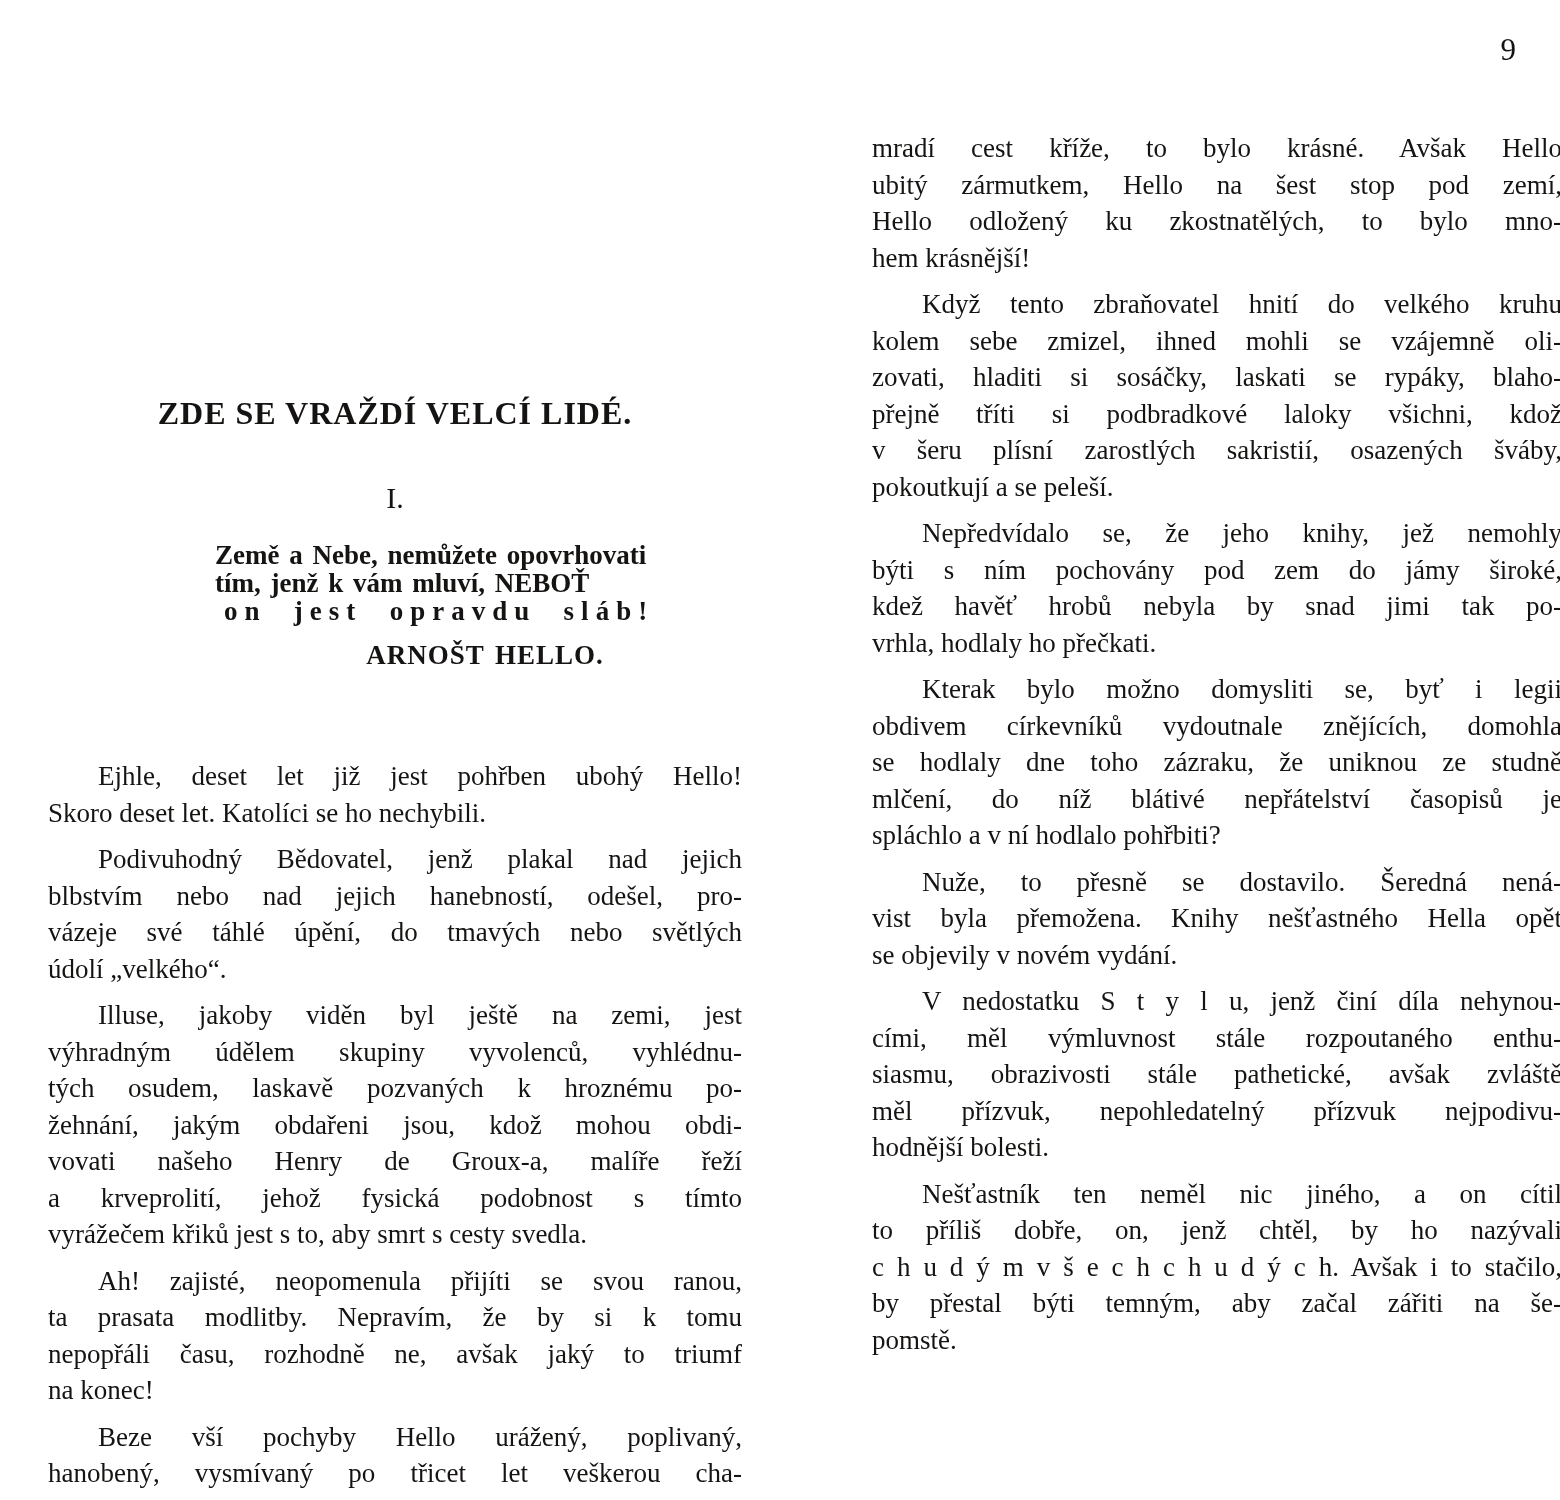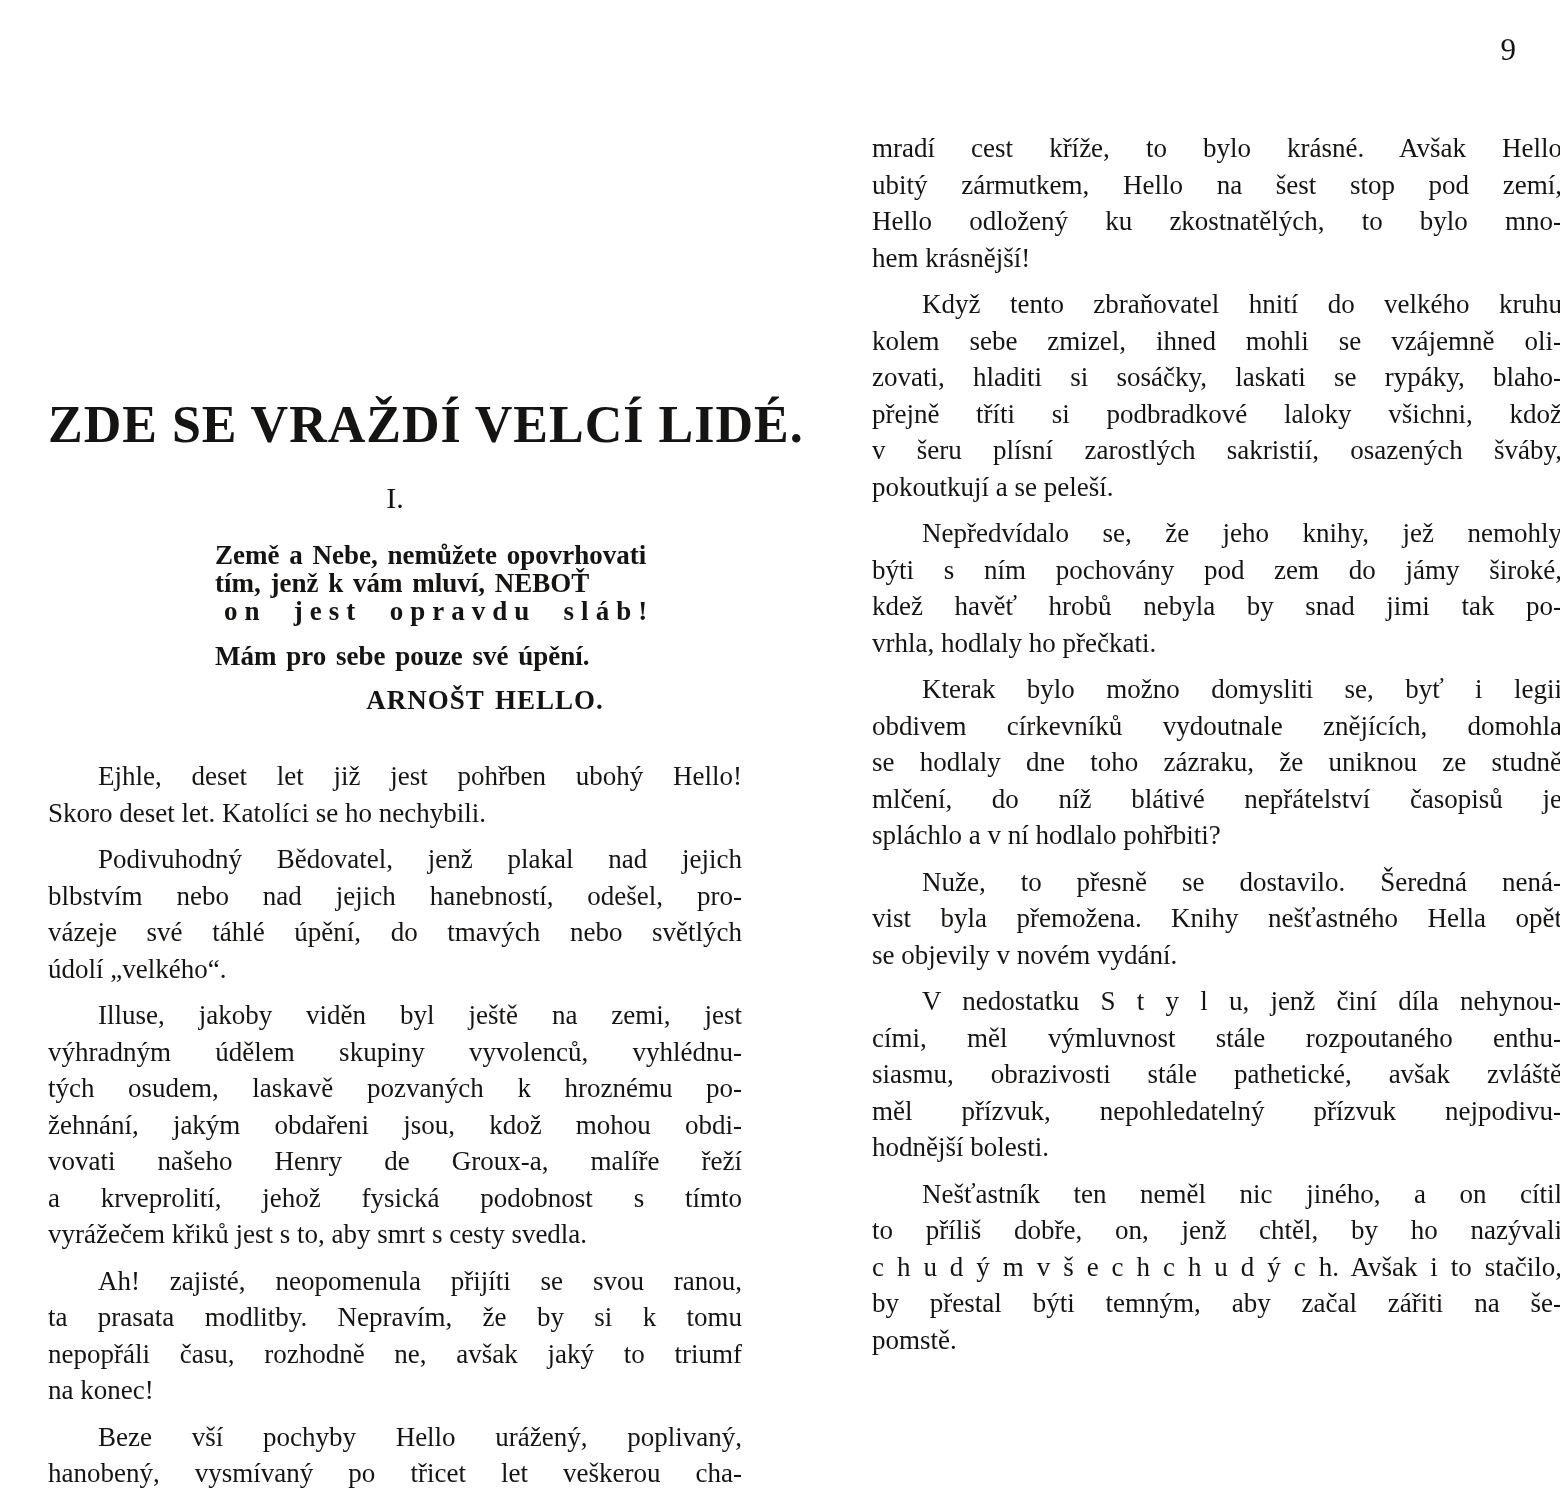--- a/index.html
+++ b/index.html
@@ -22,21 +22,22 @@
     line-height: 1;
   }
   .col { position: absolute; top: 0; }
   .col.left  { left: 48px;  width: 694px; }
   .col.right { left: 872px; top: 130px; width: 690px; }
 
   .title {
     position: absolute; top: 396px; left: 0;
     width: 100%;
     margin: 0;
-    font-size: 52px;
+    text-align: center;
+    font-size: 32px;
     font-weight: bold;
     letter-spacing: 1px;
     white-space: nowrap;
     line-height: 1.1;
   }
   .secnum {
     position: absolute; top: 481px; left: 0;
     width: 100%;
     text-align: center;
     font-size: 30px;
@@ -79,21 +80,20 @@
   <div class="pagenum">9</div>
 
   <div class="col left">
     <h1 class="title">ZDE SE VRAŽDÍ VELCÍ LIDÉ.</h1>
     <div class="secnum">I.</div>
 
     <div class="epigraph">
       <div class="ep-line">Země a Nebe, nemůžete opovrhovati</div>
       <div class="ep-line">tím, jenž k vám mluví, NEBOŤ</div>
       <div class="ep-line ep-spaced">on jest opravdu sláb!</div>
-      <div class="ep-line ep-second">Mám pro sebe pouze své úpění.</div>
       <div class="ep-attr">ARNOŠT HELLO.</div>
     </div>
 
     <div class="body-block">
       <div class="para">
           <div class="tline">Ejhle, deset let již jest pohřben ubohý Hello!</div>
           <div class="tline tlast">Skoro deset let. Katolíci se ho nechybili.</div>
         </div>
       <div class="para">
           <div class="tline">Podivuhodný Bědovatel, jenž plakal nad jejich</div>

